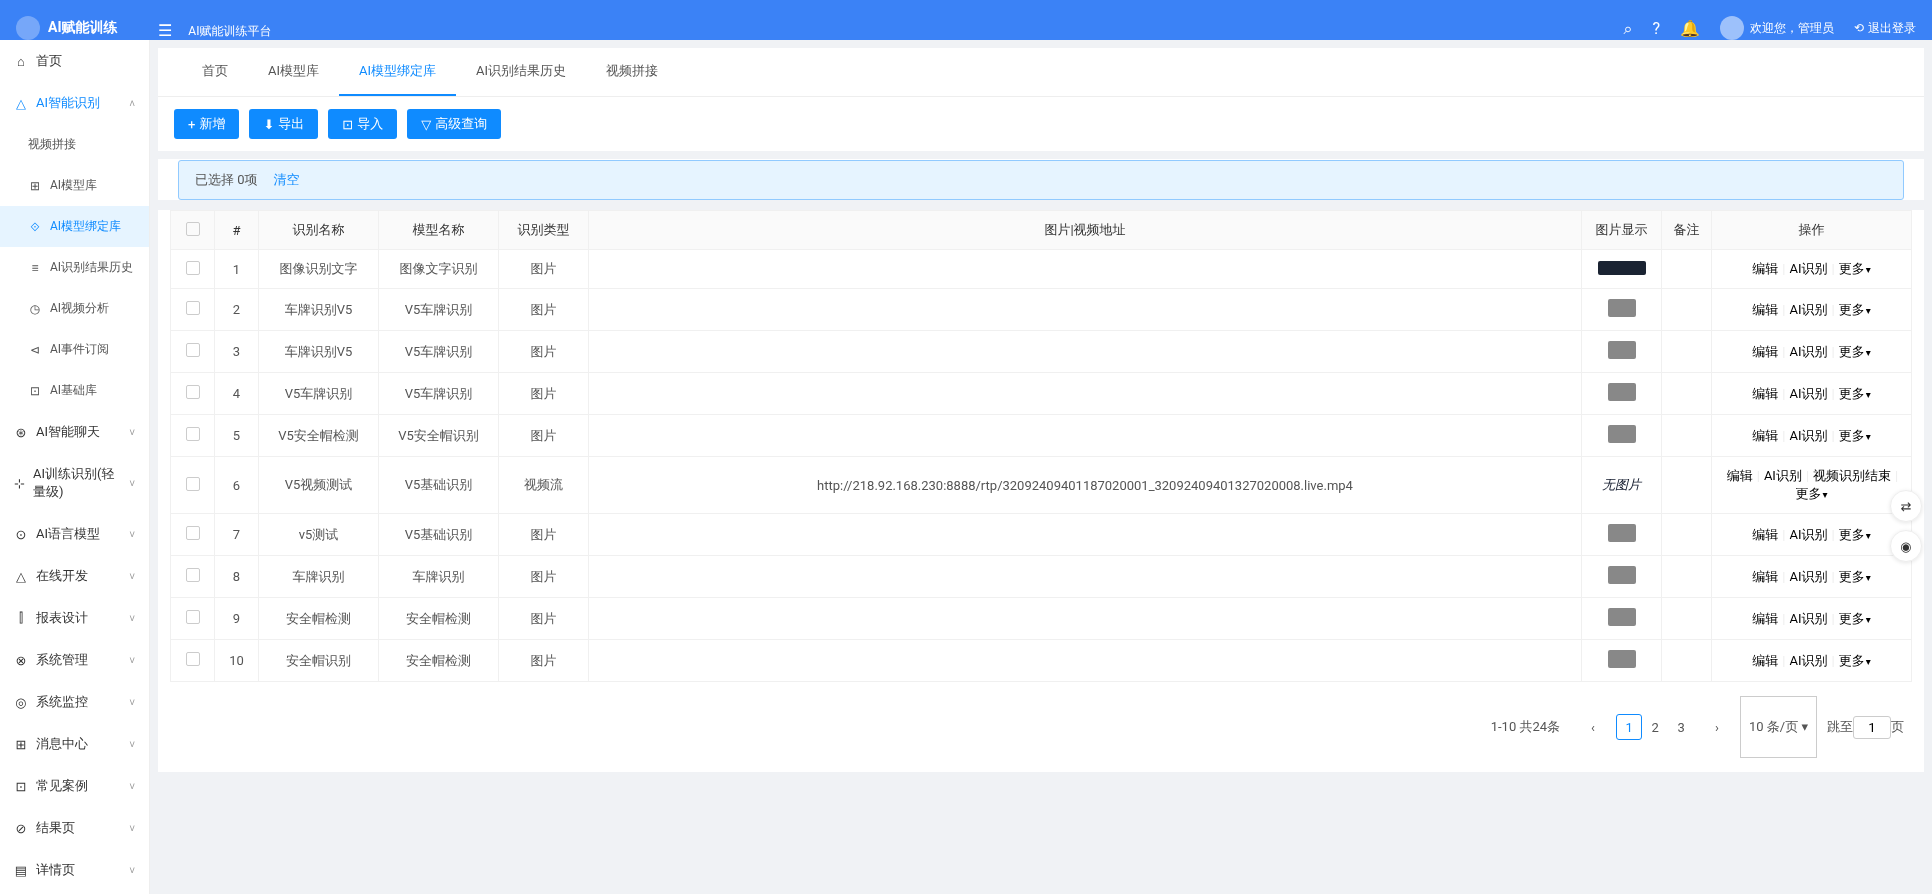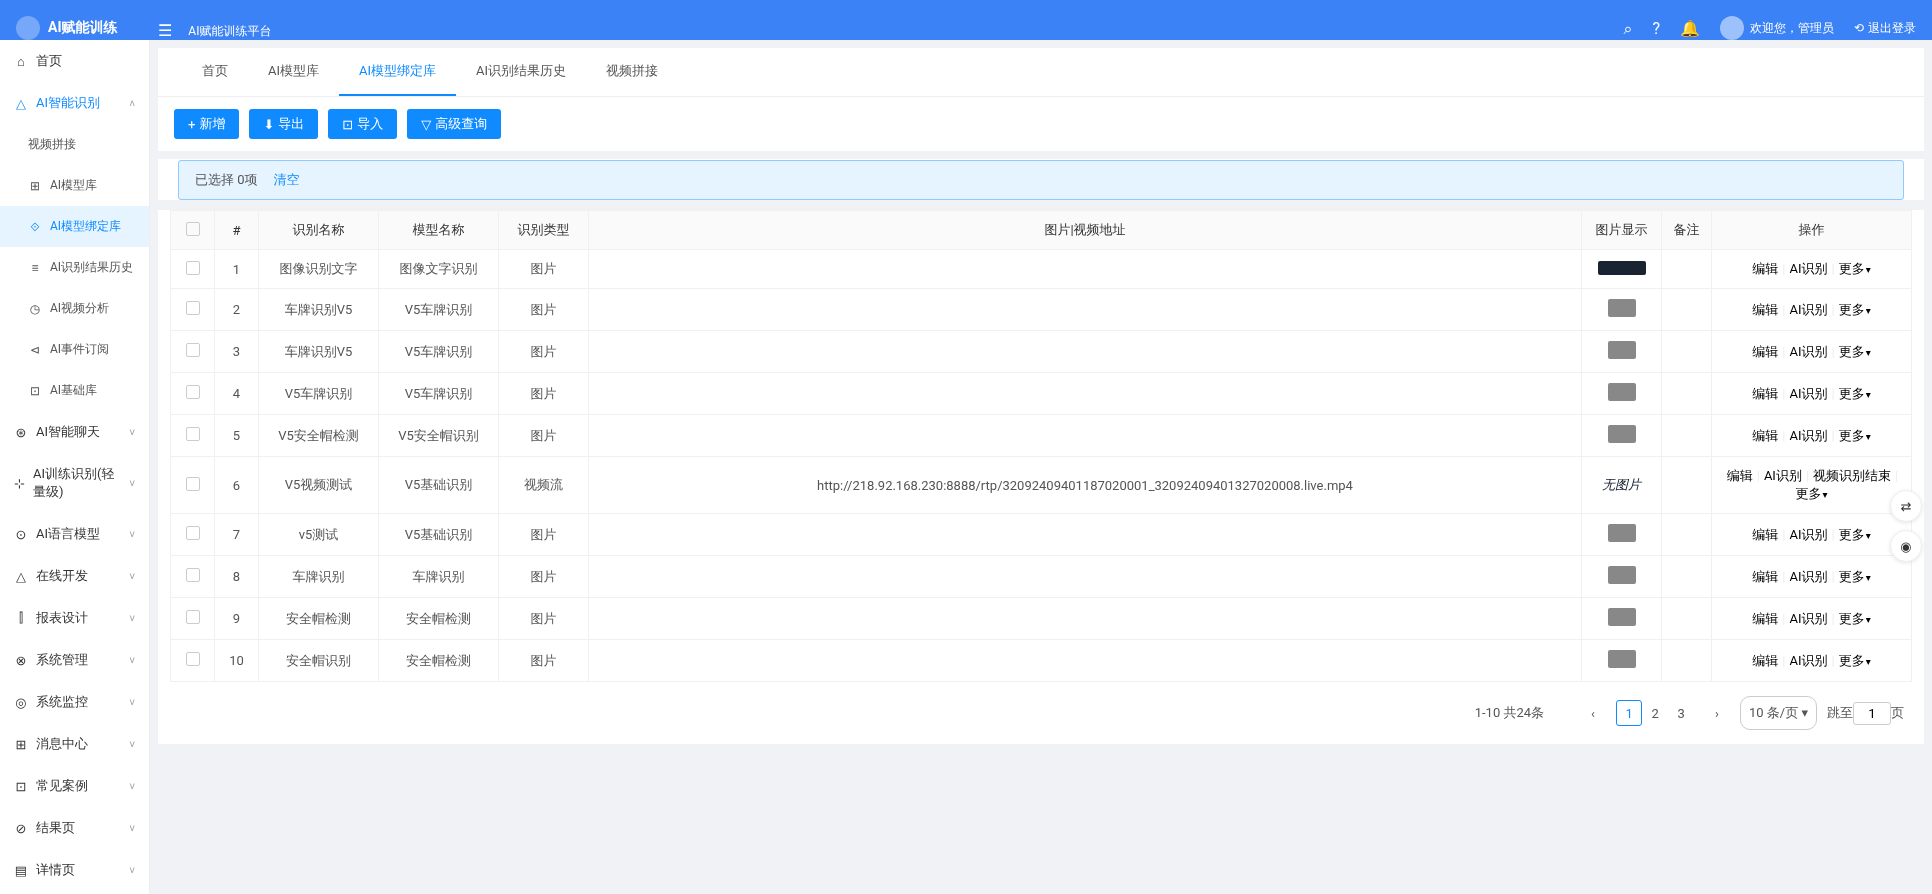--- a/index.html
+++ b/index.html
@@ -37,24 +37,24 @@
 th{background:#fafafa;font-weight:normal;color:#333}
 td{color:#555}
 .chk{width:14px;height:14px;border:1px solid #ccc;display:inline-block;cursor:pointer;border-radius:2px}
 .thumb{width:28px;height:18px;background:#888;display:inline-block;border-radius:2px}
 .thumb.dark{background:#1a2332;width:48px;height:14px}
 .no-img{color:#0f172a;font-style:italic}
 .action-link{color:#000000;cursor:pointer;margin:0 3px;white-space:nowrap}
 .action-sep{color:#eee;margin:0 1px}
 .more-arrow{font-size:10px;margin-left:1px}
 .pagination{display:flex;align-items:center;justify-content:flex-end;padding:14px 20px;gap:10px;font-size:13px;color:#555;background:#fff;margin:0 8px}
-.pg-info{margin-right:26px}
+.pg-info{margin-right:10px}
 .pg-btn{width:26px;height:26px;border:1px solid transparent;display:flex;align-items:center;justify-content:center;cursor:pointer;border-radius:3px}
 .pg-btn.active{border-color:#0f8bff;color:#0f8bff}
-.pg-select{border:1px solid #ccc;padding:7px 8px;border-radius:10px;cursor:pointer}
+.pg-select{border:1px solid #ccc;padding:21px 8px;border-radius:0;cursor:pointer}
 .pg-jump{display:flex;align-items:center;}
 .pg-input{width:38px;border:1px solid #ccc;padding:3px;text-align:center;border-radius:3px}
 .float-btns{position:fixed;right:10px;top:490px;display:flex;flex-direction:column;gap:8px}
 .float-btn{width:32px;height:32px;background:#fff;border:1px solid #eee;border-radius:50%;display:flex;align-items:center;justify-content:center;cursor:pointer;box-shadow:0 1px 4px rgba(0,0,0,0.1)}
 .col-chk{width:44px}
 .col-idx{width:44px}
 .col-name{width:120px}
 .col-model{width:120px}
 .col-type{width:90px}
 .col-url{width:auto}

